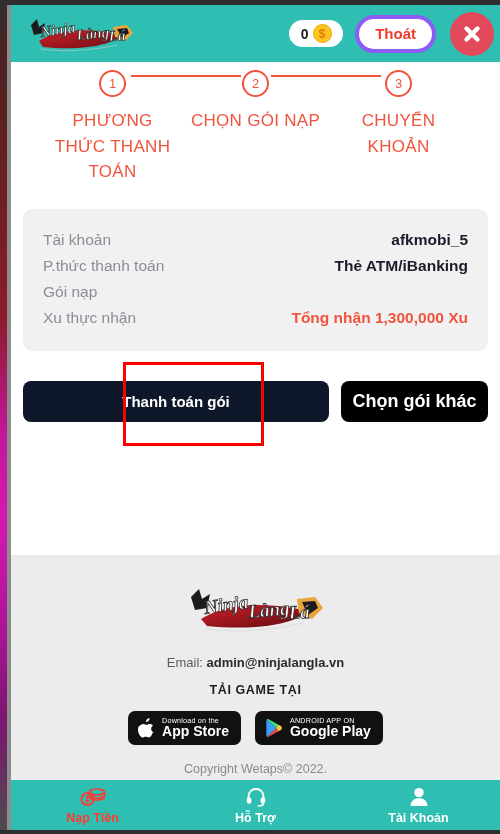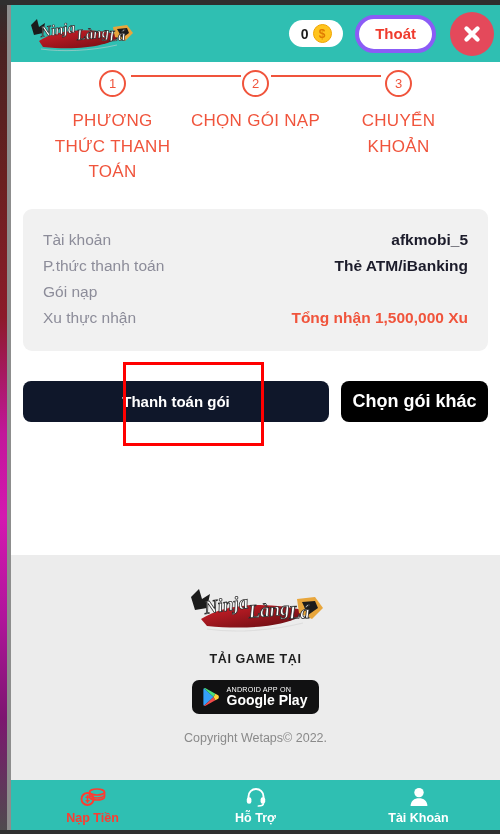--- a/index.html
+++ b/index.html
@@ -391,21 +391,21 @@
       </div>
       <div class="srow">
         <span class="skey">P.thức thanh toán</span>
         <span class="sval">Thẻ ATM/iBanking</span>
       </div>
       <div class="srow">
         <span class="skey">Gói nạp</span>
       </div>
       <div class="srow">
         <span class="skey">Xu thực nhận</span>
-        <span class="sval accent">Tổng nhận 1,500,000 Xu</span>
+        <span class="sval accent">Tổng nhận 1,300,000 Xu</span>
       </div>
     </div>
 
     <div class="actions">
       <button class="btn-pay">Thanh toán gói</button>
       <button class="btn-other">Chọn gói khác</button>
     </div>
 
     <div class="annotation-box"></div>
 
@@ -424,24 +424,36 @@
           <path d="M121 21 L134 20 L137 27 L127 34 Z" fill="#1b1b1b"></path>
           <g fill="#ffffff" stroke="#2a2a2a" stroke-width="0.8" font-family="Liberation Serif, serif" font-style="italic" font-weight="bold" font-size="19">
             <text x="24" y="33" transform="rotate(-8 24 33)">Ninja</text>
             <text x="68" y="37" transform="rotate(-5 68 37)">Làng</text>
             <text x="108" y="38" transform="rotate(-3 108 38)">Lá</text>
           </g>
           <path d="M26 48 C52 52, 90 50, 122 42" stroke="#cfcfcf" stroke-width="1.2" fill="none" opacity=".5"></path>
         </svg>
       </div>
 
+      <div class="footer-email">
+        <span>Email: </span><b>admin@ninjalangla.vn</b>
+      </div>
 
       <div class="footer-dl">TẢI GAME TẠI</div>
 
       <div class="stores">
+        <div class="store-badge">
+          <svg width="17" height="20" viewBox="0 0 17 20">
+            <path d="M11.6 0c.1 1-.3 2-1 2.8-.6.7-1.6 1.3-2.6 1.2-.1-1 .4-2 1-2.7C9.7.6 10.8.1 11.6 0zM14.8 14.6c-.4 1-.6 1.4-1.1 2.3-.7 1.2-1.7 2.6-3 2.6-1.1 0-1.4-.7-3-.7s-2 .7-3 .8c-1.3 0-2.2-1.3-3-2.4-2-3.1-2.2-6.8-1-8.8C2.5 6.9 3.9 6 5.2 6c1.3 0 2.2.8 3.3.8 1.1 0 1.7-.8 3.3-.8 1.2 0 2.4.6 3.2 1.7-2.8 1.6-2.4 5.6.8 6.9z" fill="#ffffff"></path>
+          </svg>
+          <span class="store-text">
+            <span class="store-top">Download on the</span>
+            <span class="store-bot">App Store</span>
+          </span>
+        </div>
 
         <div class="store-badge">
           <svg width="18" height="20" viewBox="0 0 18 20">
             <path d="M2 1.2 L11.6 10 L2 18.8 C1.6 18.5 1.4 18 1.4 17.4 V2.6 C1.4 2 1.6 1.5 2 1.2Z" fill="#34a0fa"></path>
             <path d="M2 1.2 C2.4.9 3 .9 3.6 1.2 L13.4 6.7 L11.6 10 Z" fill="#4ae07b"></path>
             <path d="M2 18.8 L11.6 10 L13.4 13.3 L3.6 18.8 C3 19.1 2.4 19.1 2 18.8Z" fill="#f04a4a"></path>
             <path d="M13.4 6.7 L16.2 8.3 C17.1 8.8 17.1 11.2 16.2 11.7 L13.4 13.3 L11.6 10 Z" fill="#ffd33a"></path>
           </svg>
           <span class="store-text">
             <span class="store-top">ANDROID APP ON</span>

